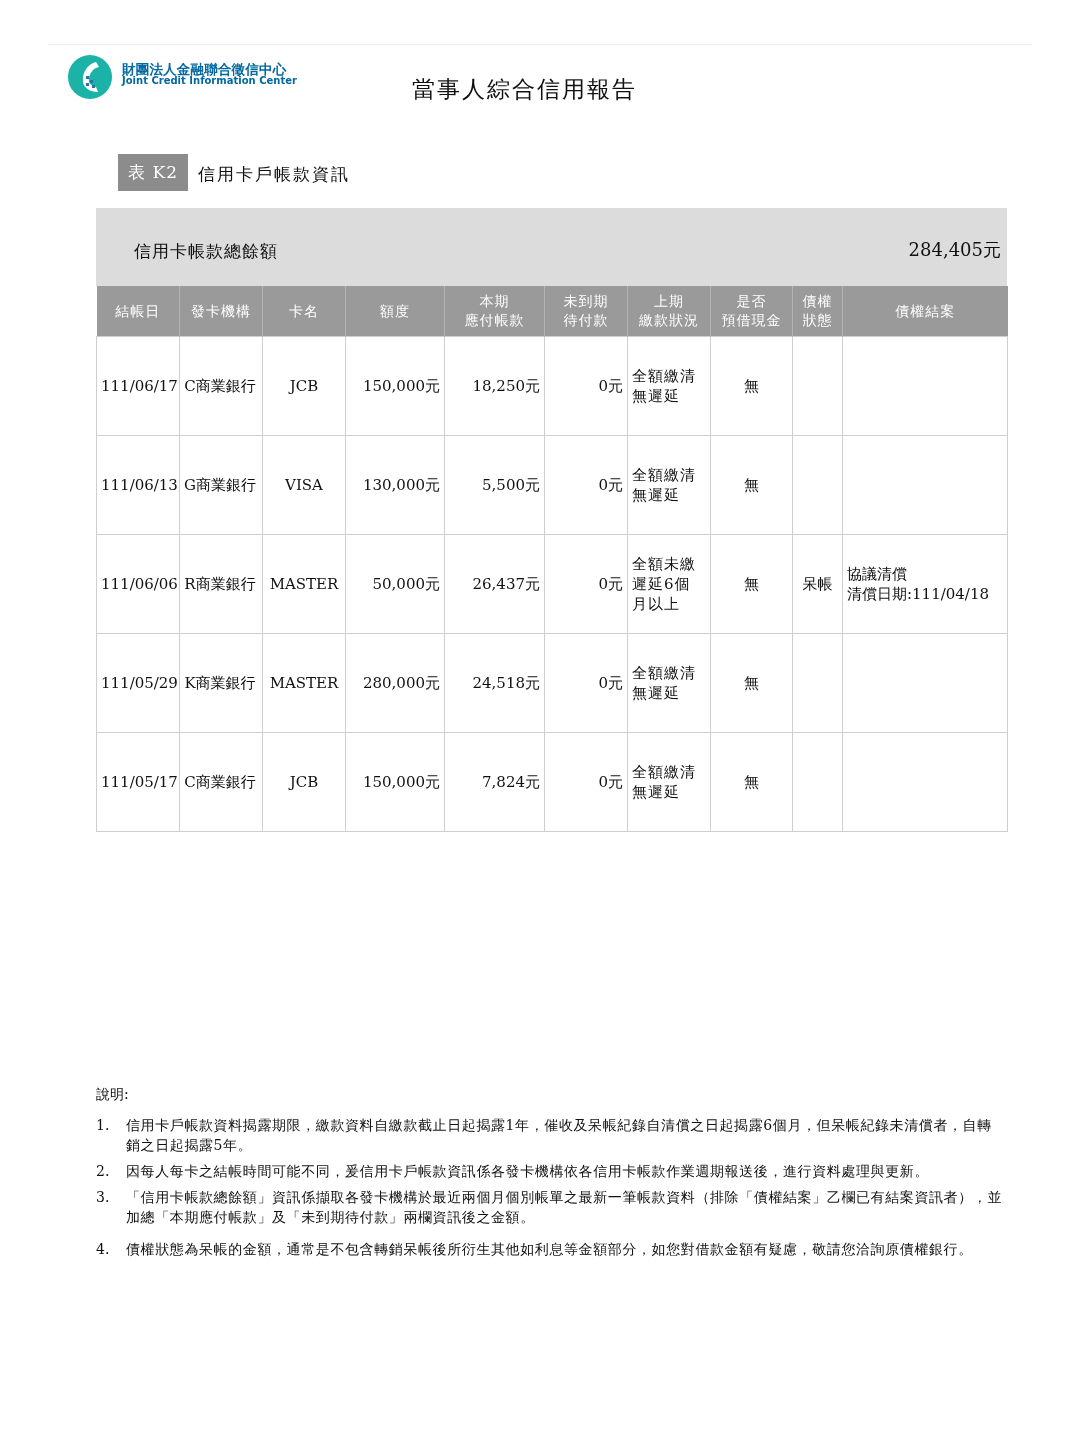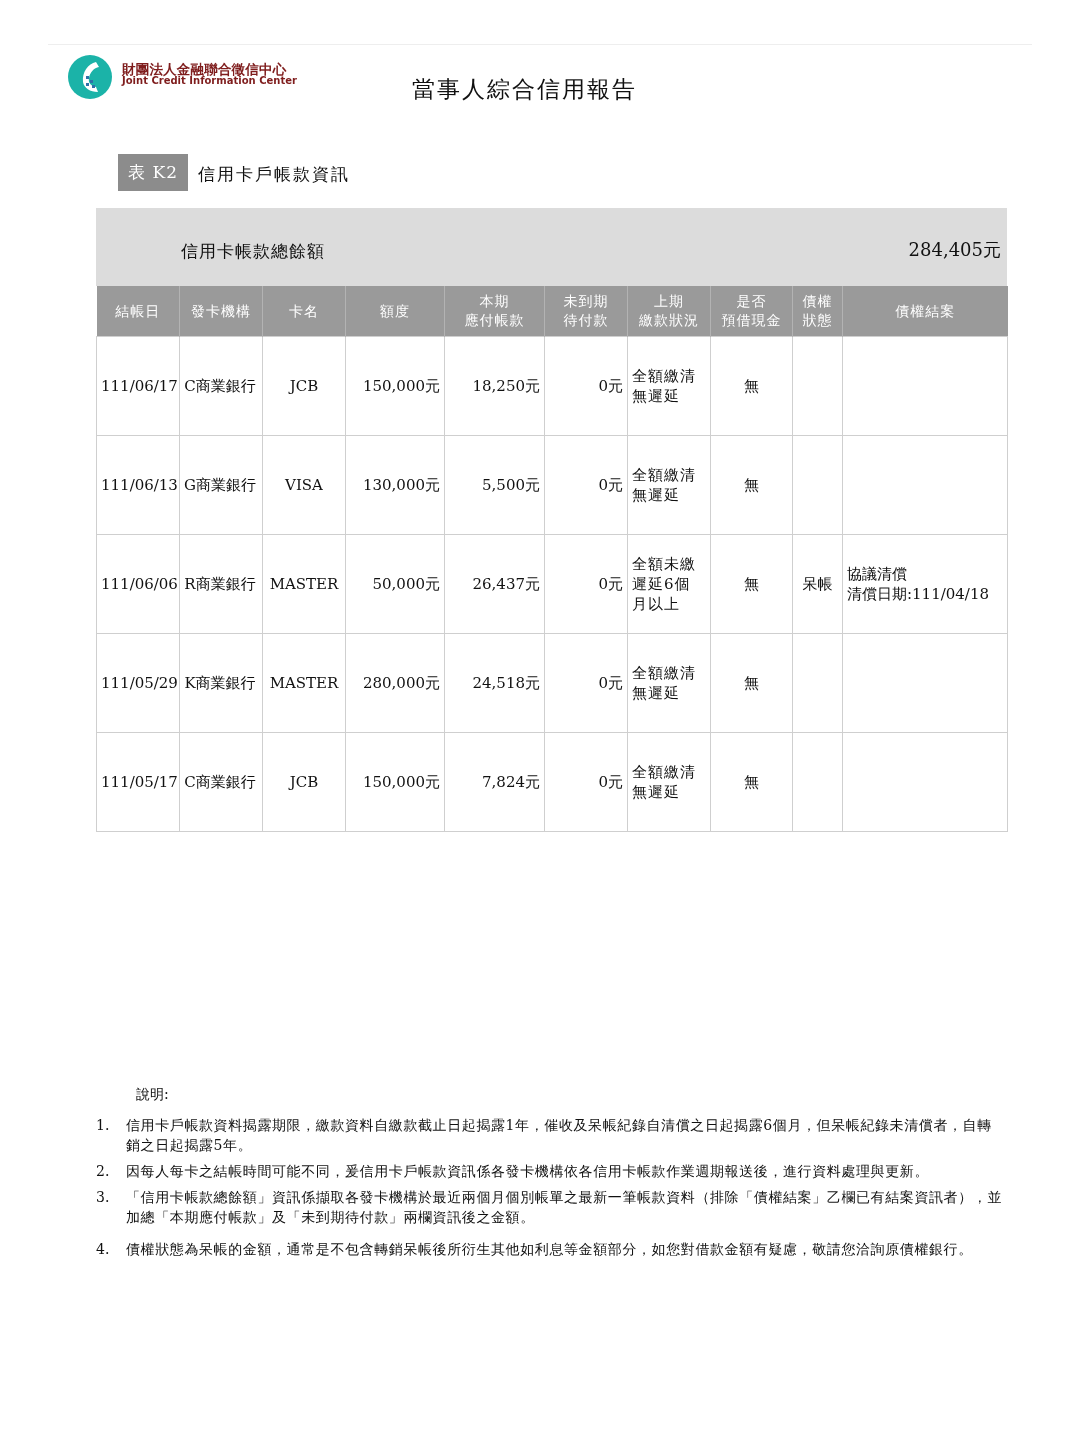--- a/index.html
+++ b/index.html
@@ -1,42 +1,42 @@
 <!DOCTYPE html>
 <html><head>
 <meta charset="utf-8">
 <style>
   html, body { margin:0; padding:0; background:#ffffff; }
   body { width:1080px; height:1440px; position:relative; overflow:hidden;
          font-family: "DejaVu Serif", "Liberation Serif", serif; color:#111; }
   .page { position:absolute; left:48px; top:44px; width:984px; height:1290px;
           border-top:1px solid #eeeeee; background:#fff; }
   .logo { position:absolute; left:66px; top:54px; width:50px; height:46px; }
-  .logo-text { position:absolute; left:122px; top:62px; font-family:"DejaVu Sans","Liberation Sans",sans-serif; color:#7f1d1d; font-weight:bold; line-height:1.05; }
+  .logo-text { position:absolute; left:122px; top:62px; font-family:"DejaVu Sans","Liberation Sans",sans-serif; color:#0369a1; font-weight:bold; line-height:1.05; }
   .logo-text .zh { font-size:13.5px; letter-spacing:0.2px; }
   .logo-text .en { font-size:10px; }
   .doc-title { position:absolute; left:412px; top:74px; font-size:23px; letter-spacing:2px; }
   .tag { position:absolute; left:118px; top:154px; width:70px; height:37px; background:#8c8c8c; color:#fff;
          font-size:17px; line-height:37px; text-align:center; letter-spacing:1px; }
   .tag-title { position:absolute; left:198px; top:163px; font-size:17px; letter-spacing:2px; }
   .summary { position:absolute; left:96px; top:208px; width:911px; height:78px; background:#dcdcdc; }
-  .summary .lbl { position:absolute; left:38px; top:32px; font-size:17px; letter-spacing:1px;margin-left:47px; }
+  .summary .lbl { position:absolute; left:38px; top:32px; font-size:17px; letter-spacing:1px; }
   .summary .val { position:absolute; right:6px; top:30px; font-size:18px; }
   table.grid { position:absolute; left:96px; top:286px; border-collapse:collapse; table-layout:fixed; width:911px; }
   table.grid th { background:#9a9a9a; color:#fff; font-weight:normal; font-size:14px; height:50px; padding:0;
                   border-left:1px solid #b3b3b3; line-height:19px; letter-spacing:1px; }
   table.grid th:first-child { border-left:none; }
   table.grid td { border:1px solid #cfcfcf; height:98px; font-size:15px; padding:0 4px; white-space:nowrap; }
   td.c { text-align:center; }
   td.r { text-align:right; }
   td.l { text-align:center; }
   td.st { font-size:14px; line-height:20px; white-space:normal; padding-left:8px; letter-spacing:1px; }
   td.set { font-size:15px; line-height:20px; white-space:normal; padding-left:8px; }
   .notes { position:absolute; left:96px; top:1084px; width:910px; font-size:14px; line-height:20px; }
-  .notes .head { margin-bottom:11px;margin-left:40px; }
+  .notes .head { margin-bottom:11px; }
   .notes .item { display:flex; margin-bottom:6px; }
   .notes .num { width:22px; flex:none; }
   .notes .txt { flex:1; letter-spacing:0.6px;margin-left:8px; }
 </style>
 </head>
 <body>
 
 <div class="page"></div>
 
 <svg class="logo" viewBox="0 0 50 46">

